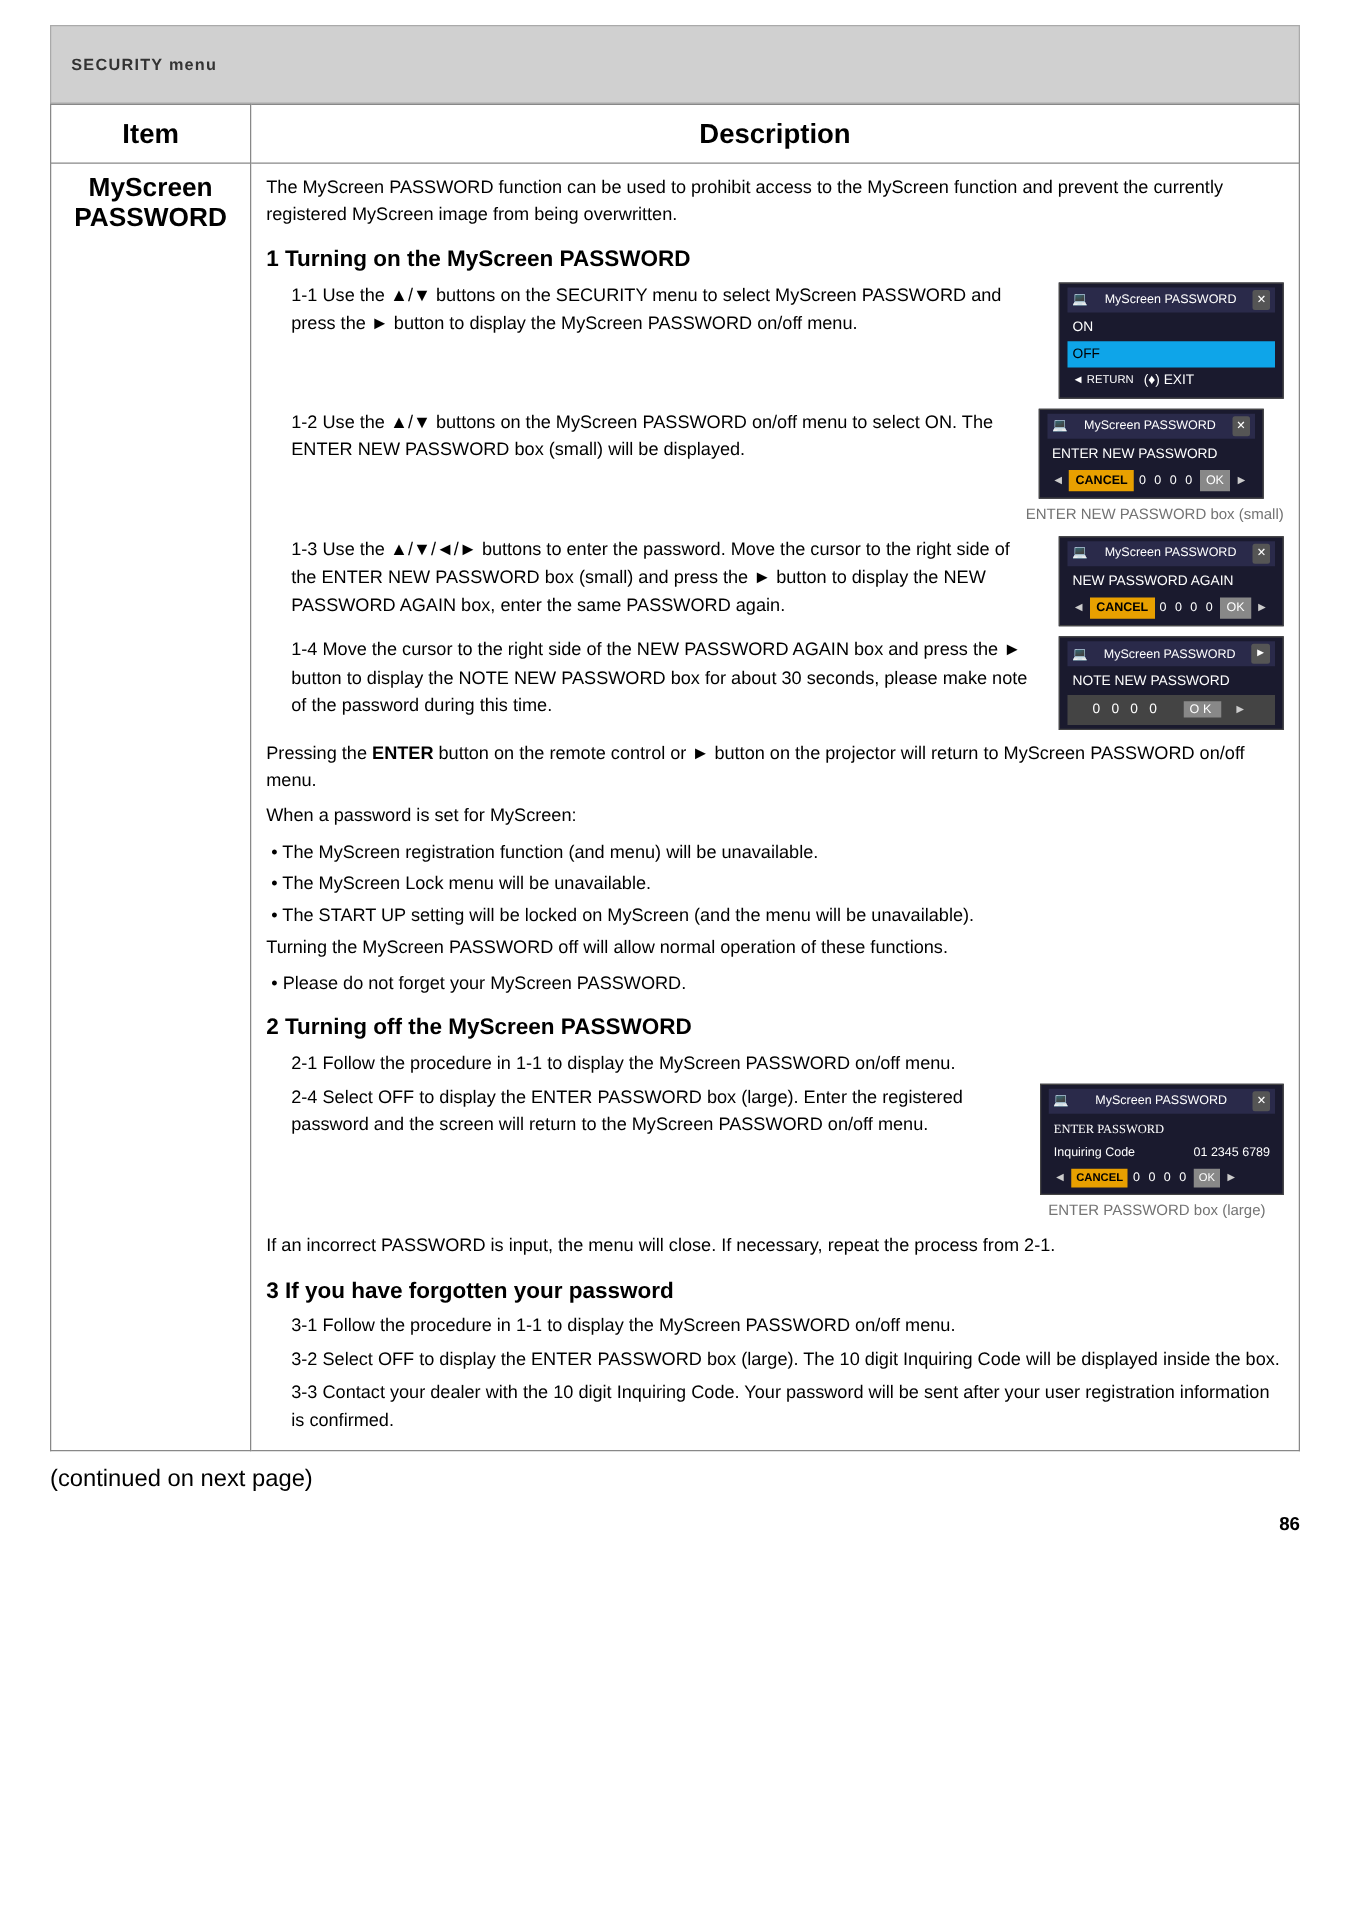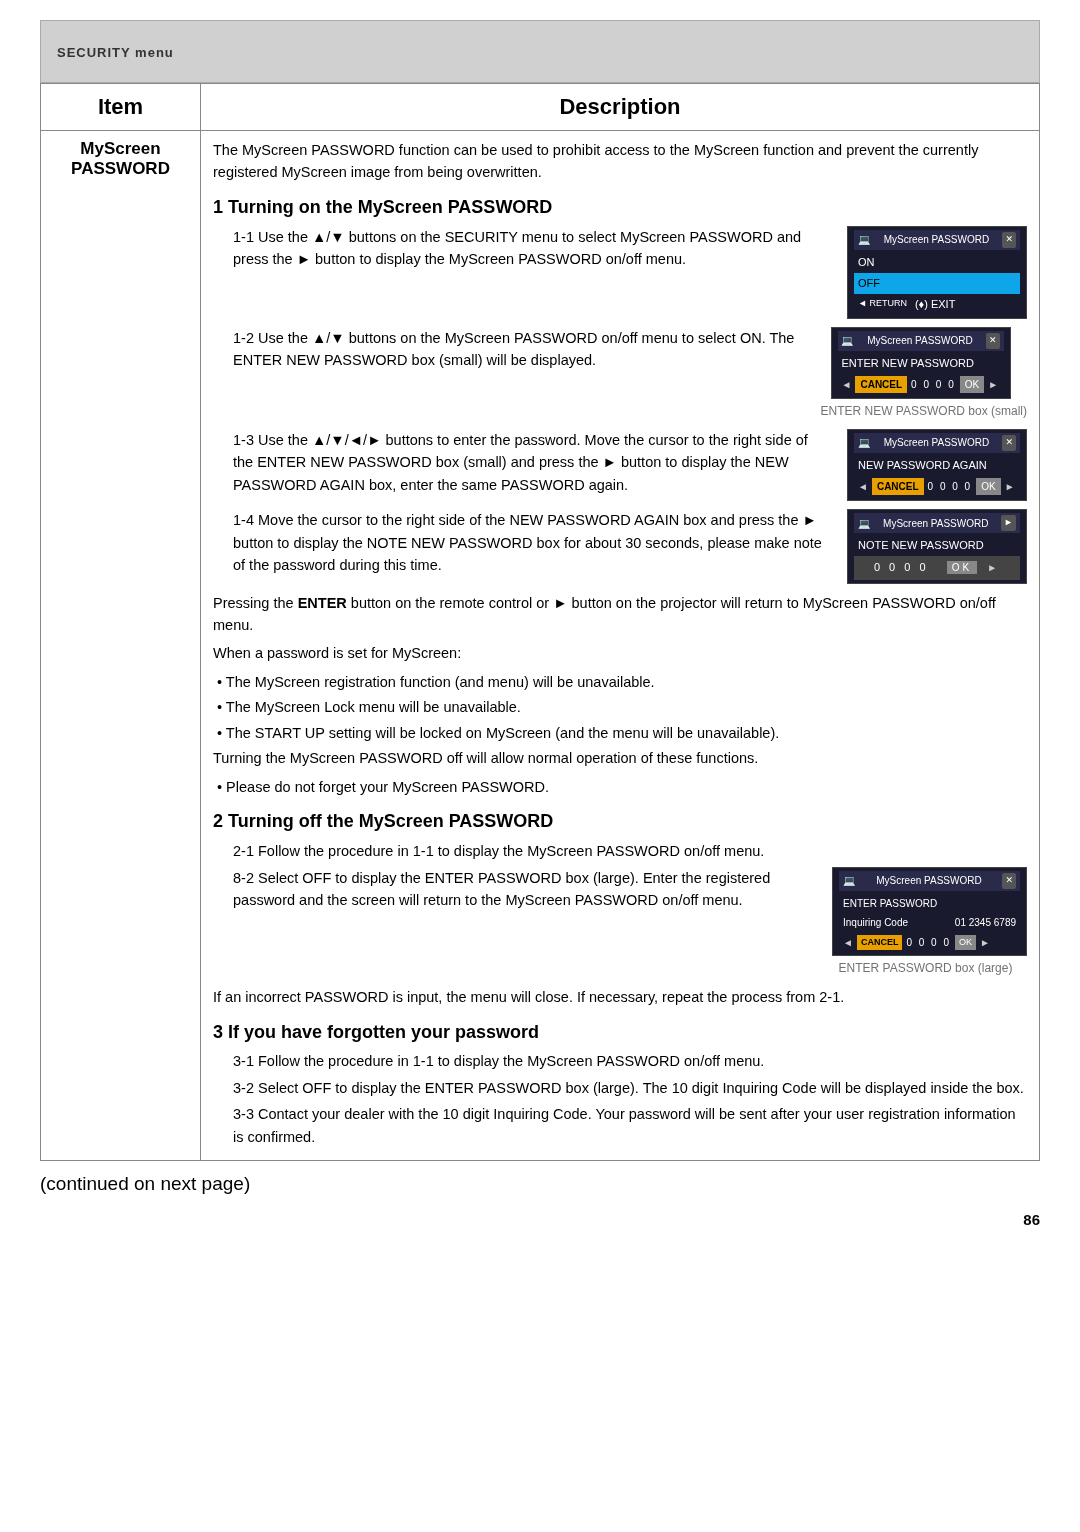--- a/index.html
+++ b/index.html
@@ -39,21 +39,21 @@
     .main-table thead th {
       font-size: 22px;
       font-weight: bold;
       text-align: center;
       background: #fff;
       padding: 10px;
     }
     .item-cell {
       width: 160px;
       text-align: center;
-      font-size: 17px;
+      font-size: 21px;
       font-weight: normal;
       vertical-align: middle;
     }
     .desc-cell {
       font-size: 14.5px;
       line-height: 1.55;
     }
 
     .desc-cell p { margin-bottom: 6px; }
     .desc-cell .section-heading {
@@ -189,20 +189,21 @@
       justify-content: space-between;
       align-items: center;
       background: #2a2a4a;
       padding: 2px 4px;
       margin-bottom: 3px;
       font-size: 10px;
     }
     .enter-pw-large-mockup .label-row {
       padding: 2px 4px;
       font-size: 10px;
+      font-family: Liberation Serif, serif;
     }
     .enter-pw-large-mockup .inq-row {
       display: flex;
       justify-content: space-between;
       padding: 2px 4px;
       font-size: 10px;
     }
     .enter-pw-large-mockup .field-row {
       display: flex;
       align-items: center;
@@ -374,21 +375,21 @@
               <div class="field-row">
                 <span style="font-size:10px; color:#ccc;">◄</span>
                 <span class="cancel-btn">CANCEL</span>
                 <span style="font-size:10px; letter-spacing:2px;">0 0 0 0</span>
                 <span class="ok-btn">OK</span>
                 <span style="font-size:10px; color:#ccc;">►</span>
               </div>
             </div>
             <div class="mockup-caption">ENTER PASSWORD box (large)</div>
           </div>
-          <p class="sub-item"><span>8-2 Select OFF to display the ENTER PASSWORD box (large). Enter the registered password and the screen will return to the MyScreen PASSWORD on/off menu.</span></p>
+          <p class="sub-item"><span>2-4 Select OFF to display the ENTER PASSWORD box (large). Enter the registered password and the screen will return to the MyScreen PASSWORD on/off menu.</span></p>
         </div>
 
         <p>If an incorrect PASSWORD is input, the menu will close. If necessary, repeat the process from 2-1.</p>
 
         <p class="section-heading">3 If you have forgotten your password</p>
         <p class="sub-item">3-1 Follow the procedure in 1-1 to display the MyScreen PASSWORD on/off menu.</p>
         <p class="sub-item">3-2 Select OFF to display the ENTER PASSWORD box (large). The 10 digit Inquiring Code will be displayed inside the box.</p>
         <p class="sub-item">3-3 Contact your dealer with the 10 digit Inquiring Code. Your password will be sent after your user registration information is confirmed.</p>
 
       </td>

